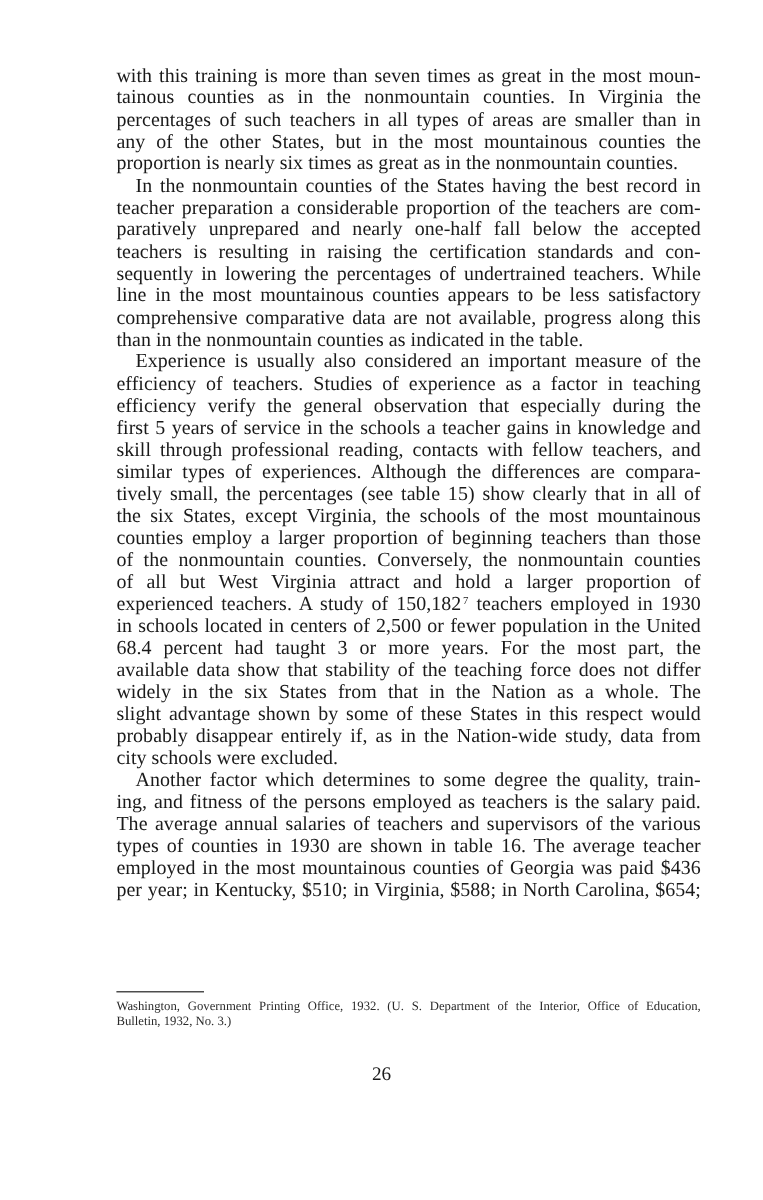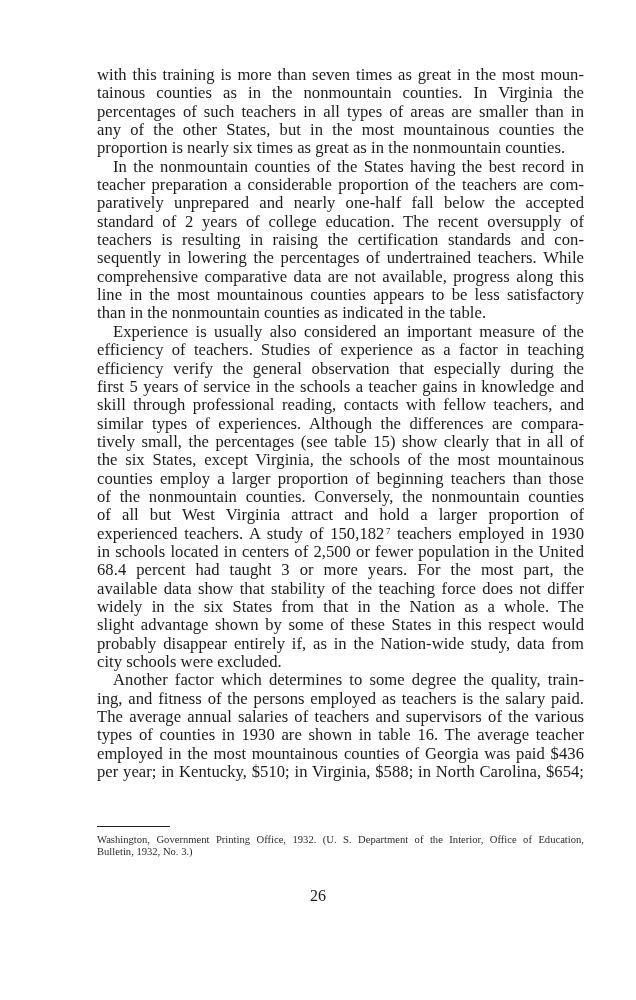--- a/index.html
+++ b/index.html
@@ -11,21 +11,21 @@
       width: 636px;
       height: 1000px;
       position: relative;
       overflow: hidden;
       font-family: "DejaVu Serif", "Liberation Serif", serif;
       color: #1a1a1a;
     }
     .page {
       position: absolute;
       left: 97px;
-      top: 66px;
+      top: 54px;
       width: 487px;
     }
     .body-text {
       font-family: "Liberation Serif", "DejaVu Serif", serif;
       font-size: 16.6px;
       line-height: 18.35px;
       letter-spacing: 0.05px;
     }
     .line {
       display: block;
@@ -91,25 +91,24 @@
     <span class="line">tainous counties as in the nonmountain counties.  In Virginia the</span>
     <span class="line">percentages of such teachers in all types of areas are smaller than in</span>
     <span class="line">any of the other States, but in the most mountainous counties the</span>
     <span class="line last">proportion is nearly six times as great as in the nonmountain counties.</span>
   </div>
 
   <div>
     <span class="line indent">In the nonmountain counties of the States having the best record in</span>
     <span class="line">teacher preparation a considerable proportion of the teachers are com-</span>
     <span class="line">paratively unprepared and nearly one-half fall below the accepted</span>
-    <span class="line">standard of 2 years of college education.  The recent oversupply of</span>
     <span class="line">teachers is resulting in raising the certification standards and con-</span>
     <span class="line">sequently in lowering the percentages of undertrained teachers.  While</span>
+    <span class="line">line in the most mountainous counties appears to be less satisfactory</span>
     <span class="line">comprehensive comparative data are not available, progress along this</span>
-    <span class="line">line in the most mountainous counties appears to be less satisfactory</span>
     <span class="line last">than in the nonmountain counties as indicated in the table.</span>
   </div>
 
   <div>
     <span class="line indent">Experience is usually also considered an important measure of the</span>
     <span class="line">efficiency of teachers.  Studies of experience as a factor in teaching</span>
     <span class="line">efficiency verify the general observation that especially during the</span>
     <span class="line">first 5 years of service in the schools a teacher gains in knowledge and</span>
     <span class="line">skill through professional reading, contacts with fellow teachers, and</span>
     <span class="line">similar types of experiences.  Although the differences are compara-</span>

